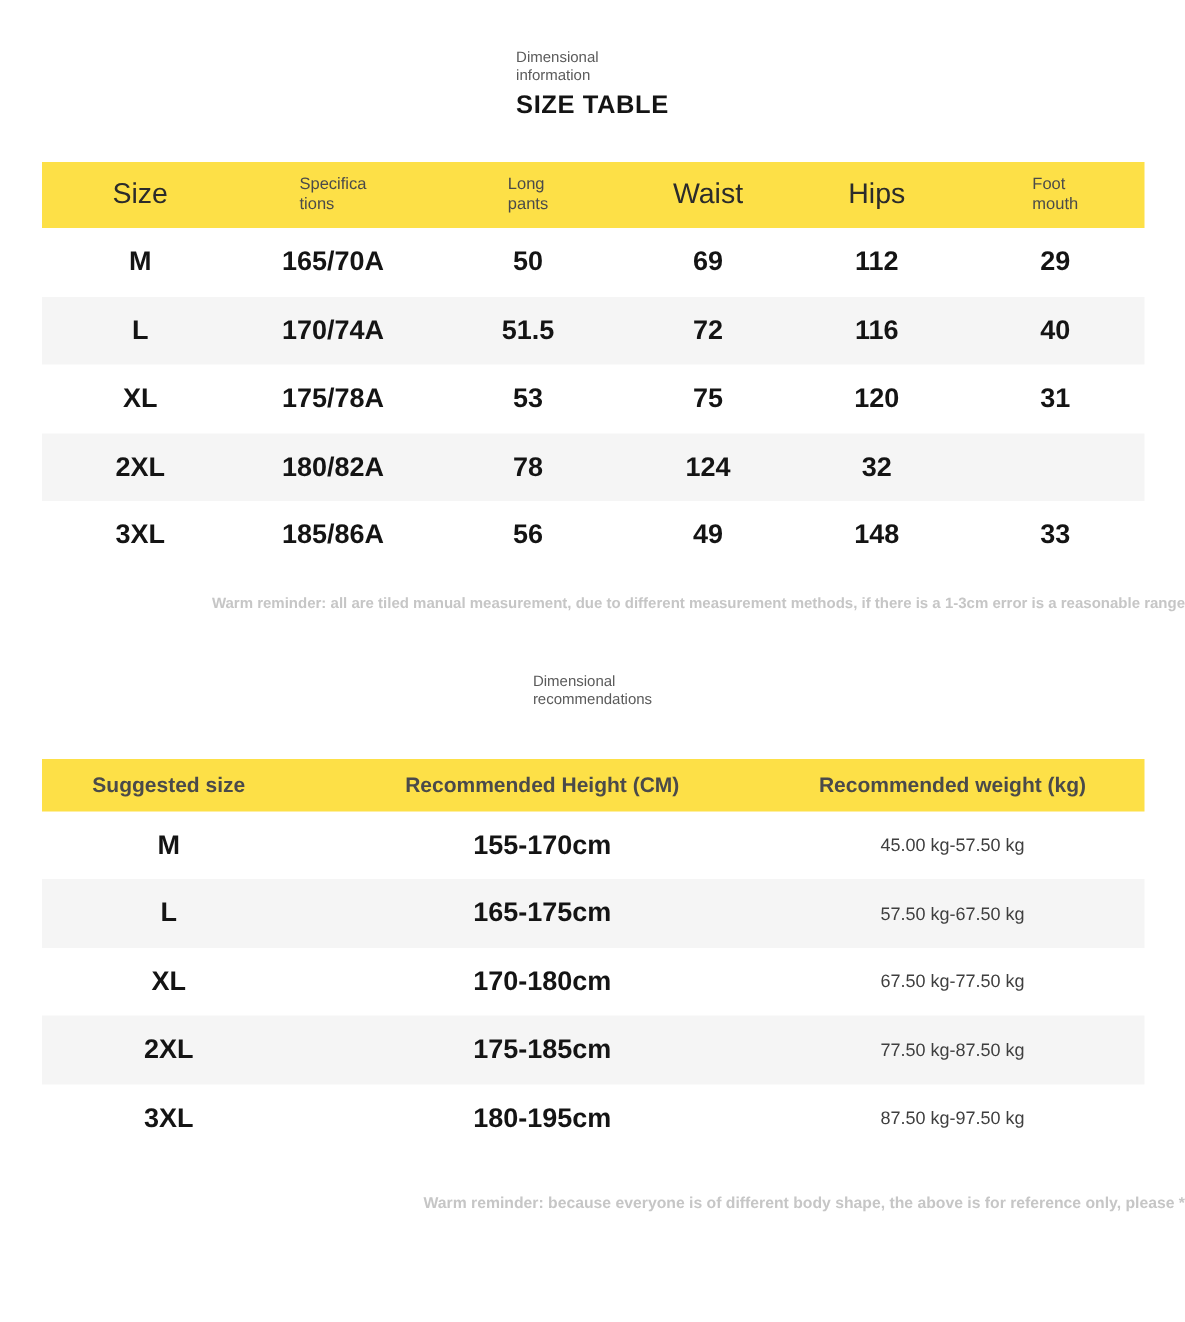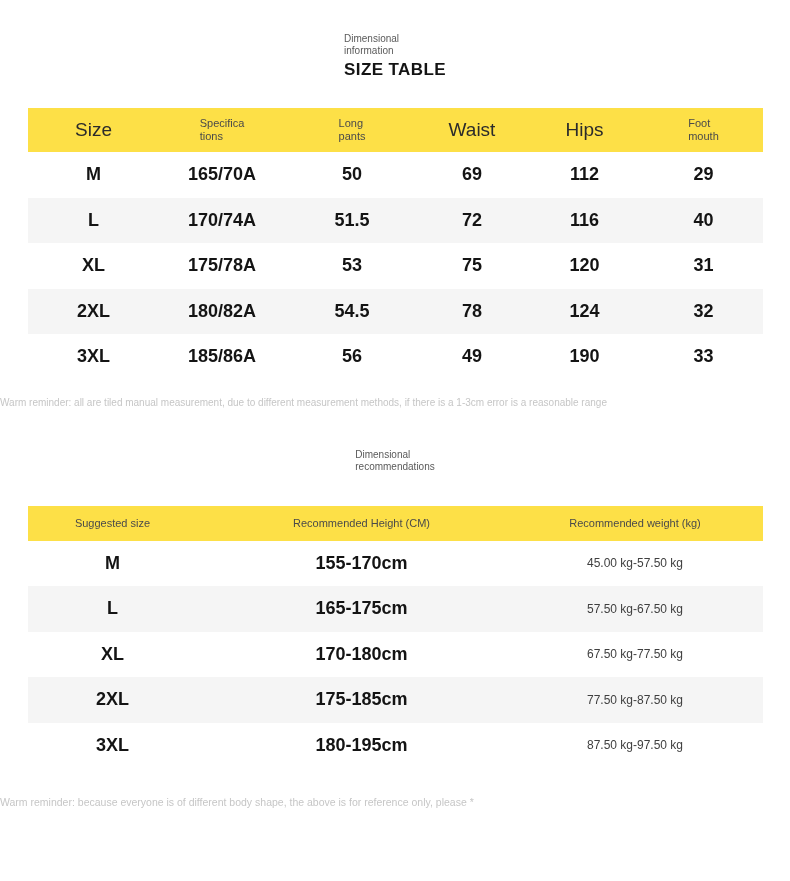--- a/index.html
+++ b/index.html
@@ -35,26 +35,26 @@
 
   .th, .td { display:flex; align-items:center; justify-content:center; }
   .th.big { font-size:19px; color:#2b2b2b; font-weight:400; }
   .th.small { font-size:11px; line-height:13px; color:#4a4a4a; font-weight:400; }
   .th.small .hl { text-align:left; }
   .td { font-size:18px; font-weight:700; color:#141414; }
 
   
   .tbl2 .c2 { padding-right:12px; }
   .tbl2 .c3 { padding-right:30px; }
-  .tbl2 .th { font-size:11px; color:#4a4a4a; font-weight:400;text-align:center; }
+  .tbl2 .th { font-size:14px; color:#4a4a4a; font-weight:700;text-align:center; }
   .tbl2 .td.weight { font-size:12px; font-weight:400; color:#3f3f3f; }
 
   
   .reminder {
-    text-align:left; color:#c6c6c6; font-weight:400;
+    text-align:right; color:#c6c6c6; font-weight:700;
   }
   .rem1 { margin-top:17px; font-size:10px; line-height:12px; }
   .rem2 { margin-top:28px; font-size:10.5px; line-height:13px; }
 </style>
 </head>
 <body>
 
 <div class="page">
 
   <div class="title-wrap tw1">
@@ -112,31 +112,30 @@
       <div class="td">XL</div>
       <div class="td">175/78A</div>
       <div class="td">53</div>
       <div class="td">75</div>
       <div class="td">120</div>
       <div class="td">31</div>
     </div>
     <div class="tr row alt">
       <div class="td">2XL</div>
       <div class="td">180/82A</div>
-      <div class="td">54.5</div>
       <div class="td">78</div>
       <div class="td">124</div>
       <div class="td">32</div>
     </div>
     <div class="tr row">
       <div class="td">3XL</div>
       <div class="td">185/86A</div>
       <div class="td">56</div>
       <div class="td">49</div>
-      <div class="td">190</div>
+      <div class="td">148</div>
       <div class="td">33</div>
     </div>
   </div>
 
   <div class="reminder rem1">Warm reminder: all are tiled manual measurement, due to different measurement methods, if there is a 1-3cm error is a reasonable range</div>
 
   <div class="title-wrap tw2">
     <div class="title-inner">
       <div class="eyebrow">
         <div>Dimensional</div>

